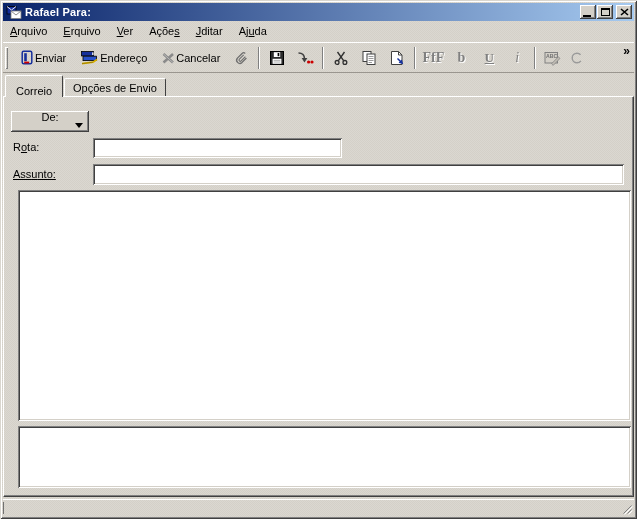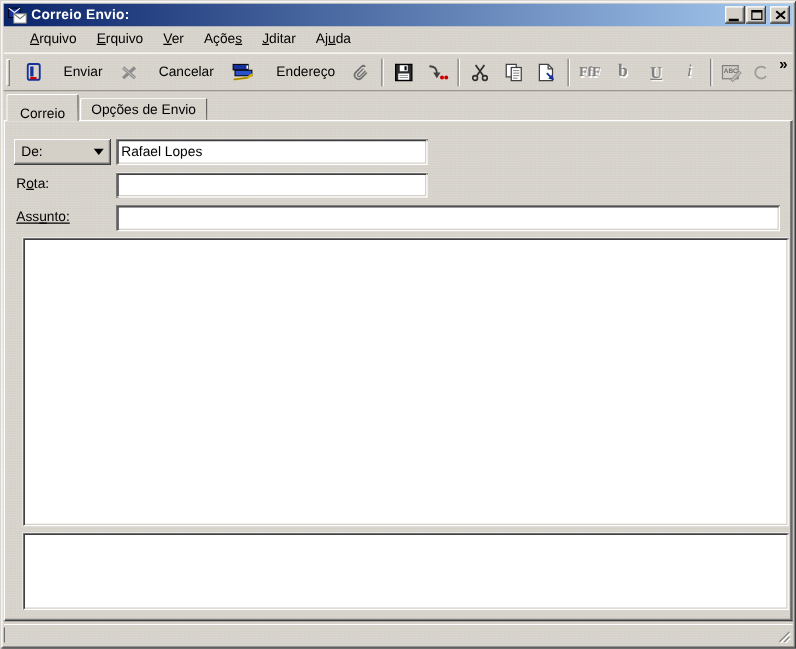--- a/index.html
+++ b/index.html
@@ -8,21 +8,21 @@
 
   .window {
     position:relative; width:637px; height:519px;
     background-color:#d4d0c8;
     background-image:conic-gradient(#dbd8d1 0 25%, transparent 0 50%, #dbd8d1 0 75%, transparent 0);
     background-size:2px 2px;
     box-shadow: inset 1px 1px 0 #d9d6cf, inset -1px -1px 0 #404040,
                 inset 2px 2px 0 #ffffff, inset -2px -2px 0 #808080;
   }
   .raised { box-shadow: inset -1px -1px 0 #404040, inset 1px 1px 0 #ffffff,
-                        inset -2px -2px 0 #808080, inset 2px 2px 0 #d4d0c8; }
+                        inset -2px -2px 0 #808080, inset 2px 2px 0 #d4d0c8; flex-direction: column; }
   .sunken { background:#fff;
             box-shadow: inset 1px 1px 0 #808080, inset -1px -1px 0 #ffffff,
                         inset 2px 2px 0 #404040, inset -2px -2px 0 #d4d0c8; }
 
   
   .titlebar { position:absolute; left:3px; top:3px; right:3px; height:18px;
     background:linear-gradient(to right,#0a246a,#a6caf0);
     display:flex; align-items:center; padding:0 2px 0 3px; }
   .title-icon { width:16px; height:15px; flex:none; }
   .title-text { color:#fff; font-weight:bold; margin-left:3px; white-space:nowrap;
@@ -31,31 +31,31 @@
   .tb-btn { width:16px; height:14px; background:#d4d0c8;
     box-shadow: inset -1px -1px 0 #404040, inset 1px 1px 0 #ffffff,
                 inset -2px -2px 0 #808080, inset 2px 2px 0 #d4d0c8;
     display:flex; align-items:center; justify-content:center; margin-left:0; }
   .tb-btn + .tb-btn { margin-left:1px; }
   .tb-btn.close { margin-left:3px; }
   .glyph-min { width:8px; height:2px; background:#000; margin-top:7px; margin-right:3px; }
   .glyph-max { width:9px; height:8px; border:1px solid #000; border-top-width:2px; }
 
   
-  .menubar { position:absolute; left:14px; top:21px; right:3px; height:20px;
+  .menubar { position:absolute; left:0; top:21px; right:3px; height:20px;
     display:flex; align-items:center; padding-left:2px; }
   .menu-item { padding:2px 8px 3px; white-space:nowrap; }
 
   
   .toolbar { position:absolute; left:3px; top:42px; right:3px; height:31px;
     border-top:1px solid #fff; border-bottom:1px solid #9a968f;
     display:flex; align-items:center; }
   .tb-grip { width:3px; height:22px; margin:0 4px 0 2px;
     box-shadow: inset 1px 1px 0 #fff, inset -1px -1px 0 #808080; }
-  .tool-btn { display:flex; align-items:center; gap:16px; padding:0 7px; height:24px;
+  .tool-btn { display:flex; align-items:center; gap:0; padding:0 7px; height:24px;
     white-space:nowrap; }
   .tool-ico { display:flex; align-items:center; justify-content:center; width:28px; height:24px; }
   .tool-sep { width:2px; height:22px; margin:0 3px;
     border-left:1px solid #808080; border-right:1px solid #fff; }
   .disabled-glyph { color:#808080; text-shadow:1px 1px 0 #fff;
     font-family:"Liberation Serif", serif; }
   .overflow { align-self:flex-start; margin-left:auto; margin-top:1px; padding:0 5px;
     font-weight:bold; font-size:12px; letter-spacing:-1px; }
 
   
@@ -99,21 +99,21 @@
 
   <div class="titlebar">
     <span class="title-icon">
       <svg viewBox="0 0 16 15" width="16" height="15">
         <rect x="1" y="1.5" width="9" height="7.5" fill="#16309c" stroke="#000" stroke-width="0.8"></rect>
         <path d="M1 1.5 L5.5 5 L10 1.5" stroke="#fff" fill="none" stroke-width="0.9"></path>
         <rect x="5" y="6" width="10" height="7.5" fill="#fff" stroke="#808080" stroke-width="0.8"></rect>
         <path d="M5 6 L10 10 L15 6" stroke="#808080" fill="none" stroke-width="0.9"></path>
       </svg>
     </span>
-    <span class="title-text">Correio Envio:</span>
+    <span class="title-text">Rafael Para:</span>
     <span class="tb-buttons">
       <span class="tb-btn">
           <span class="glyph-min"></span>
         </span>
       <span class="tb-btn">
           <span class="glyph-max"></span>
         </span>
       <span class="tb-btn close">
         <svg viewBox="0 0 9 8" width="9" height="8">
           <path d="M1 1 L8 7 M8 1 L1 7" stroke="#000" stroke-width="1.6"></path>
@@ -137,38 +137,38 @@
     <span class="tool-btn">
       <svg viewBox="0 0 16 16" width="16" height="16">
         <rect x="3.2" y="1.2" width="9.6" height="12.6" rx="1.5" fill="none" stroke="#16309c" stroke-width="1.5"></rect>
         <rect x="5.2" y="3.2" width="2.6" height="8" fill="#16309c"></rect>
         <rect x="5.2" y="11.6" width="5" height="1.8" fill="#cc0000"></rect>
       </svg>
       <span>Enviar</span>
     </span>
 
     <span class="tool-btn">
-      <svg viewBox="0 0 15 14" width="15" height="14">
-        <path d="M2.5 3 L12 11.5 M12 3 L2.5 11.5" stroke="#8a8a8a" stroke-width="2.6"></path>
-        <path d="M2.5 3 L12 11.5" stroke="#b8b8b8" stroke-width="1"></path>
-      </svg>
-      <span>Cancelar</span>
-    </span>
-
-    <span class="tool-btn">
       <svg viewBox="0 0 20 16" width="20" height="16">
         <rect x="1.5" y="1.5" width="12" height="4.4" fill="#16309c" stroke="#000" stroke-width="0.8"></rect>
         <rect x="3" y="6.2" width="13.5" height="4.4" fill="#2952cc" stroke="#000" stroke-width="0.8"></rect>
         <rect x="12.2" y="2.4" width="1.3" height="2.6" fill="#fff"></rect>
         <path d="M2 13.6 L13 12.2 L17 9.4" stroke="#d8b000" stroke-width="1.8" fill="none"></path>
         <path d="M2 13.6 L13 12.2" stroke="#8a7000" stroke-width="0.7" fill="none"></path>
       </svg>
       <span>Endereço</span>
     </span>
 
+    <span class="tool-btn">
+      <svg viewBox="0 0 15 14" width="15" height="14">
+        <path d="M2.5 3 L12 11.5 M12 3 L2.5 11.5" stroke="#8a8a8a" stroke-width="2.6"></path>
+        <path d="M2.5 3 L12 11.5" stroke="#b8b8b8" stroke-width="1"></path>
+      </svg>
+      <span>Cancelar</span>
+    </span>
+
     <span class="tool-ico">
       <svg viewBox="0 0 16 16" width="16" height="16">
         <path d="M12.2 3.4 a2.2 2.2 0 0 0 -3.1 0 L4.4 8.1 a3.2 3.2 0 0 0 4.5 4.5 L13.4 8" fill="none" stroke="#707070" stroke-width="1.4"></path>
         <path d="M10.7 4.9 L6.4 9.2 a1.2 1.2 0 0 0 1.7 1.7 L12.4 6.6" fill="none" stroke="#707070" stroke-width="1.1"></path>
       </svg>
     </span>
 
     <span class="tool-sep"></span>
 
     <span class="tool-ico">
@@ -212,21 +212,21 @@
       <svg viewBox="0 0 16 16" width="16" height="16">
         <path d="M2.5 1.5 h7 l3.5 3.5 v9.5 h-10.5 z" fill="#fff" stroke="#404040"></path>
         <path d="M9.5 1.5 v3.5 h3.5" fill="none" stroke="#404040"></path>
         <path d="M8.5 8.5 L12.3 12.3" stroke="#16309c" stroke-width="1.5"></path>
         <path d="M14.2 14.2 L9.6 12.8 L12.8 9.6 Z" fill="#16309c"></path>
       </svg>
     </span>
 
     <span class="tool-sep"></span>
 
-    <span class="tool-ico disabled-glyph" style="font-size:11px; font-weight:bold;">FfF</span>
+    <span class="tool-ico disabled-glyph" style="font-size:14px; font-weight:bold;">FfF</span>
     <span class="tool-ico disabled-glyph" style="font-size:14px; font-weight:bold;">b</span>
     <span class="tool-ico disabled-glyph" style="font-size:13px; font-weight:bold; text-decoration:underline;">U</span>
     <span class="tool-ico disabled-glyph" style="font-size:14px; font-style:italic;">i</span>
 
     <span class="tool-sep"></span>
 
     <span class="tool-ico">
       <svg viewBox="0 0 19 16" width="19" height="16">
         <rect x="1" y="2.5" width="12.5" height="10.5" fill="#d4d0c8" stroke="#808080"></rect>
         <text x="2" y="8.2" font-size="5.2" font-weight="bold" fill="#707070" font-family="Liberation Sans, sans-serif">ABC</text>
@@ -251,21 +251,20 @@
       <span>Opções de Envio</span>
     </span>
   </div>
 
   <div class="panel">
 
     <span class="de-btn raised">
       <span>De:</span>
       <span class="de-arrow"></span>
     </span>
-    <input class="input sunken" style="left: 89px; top: 14px; width: 249px; height: 21px;" value="Rafael Lopes">
 
     <span class="field-label" style="left:9px; top:44px;"><span>R</span><u>o</u><span>ta:</span></span>
     <input class="input sunken" style="left: 89px; top: 41px; width: 249px; height: 20px;" value="">
 
     <span class="field-label" style="left:9px; top:71px;text-decoration:underline;"><span>Ass</span><u>u</u><span>nto:</span></span>
     <input class="input sunken" style="left: 89px; top: 67px; width: 531px; height: 21px;" value="">
 
     <div class="bigbox sunken" style="top:93px; width:613px; height:231px; padding:3px 4px;"></div>
 
     <div class="bigbox sunken" style="top:329px; width:613px; height:62px; padding:3px 4px;"></div>

